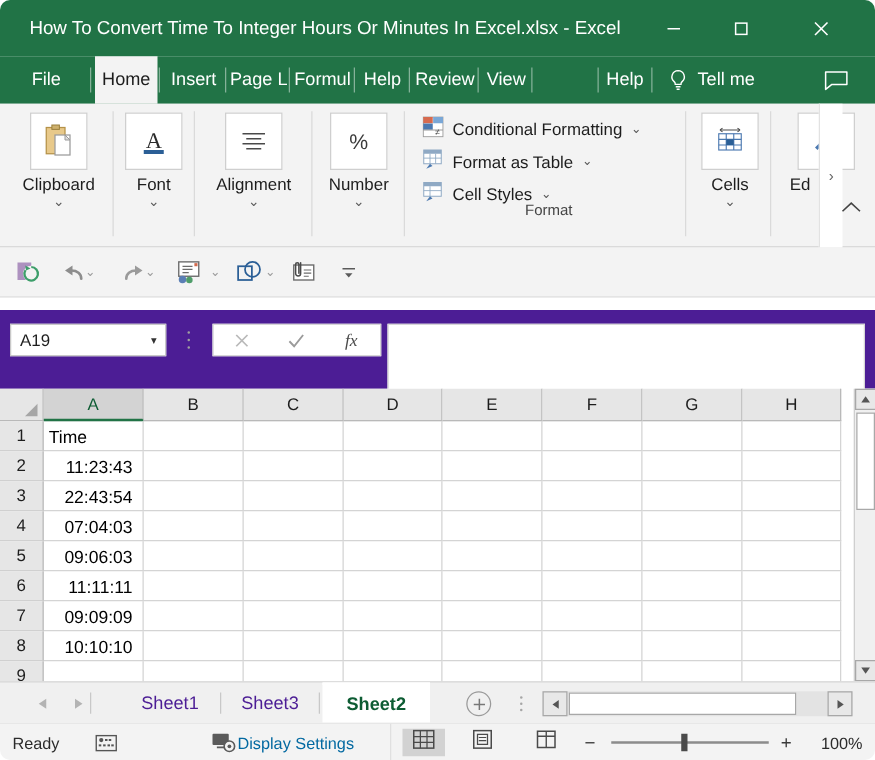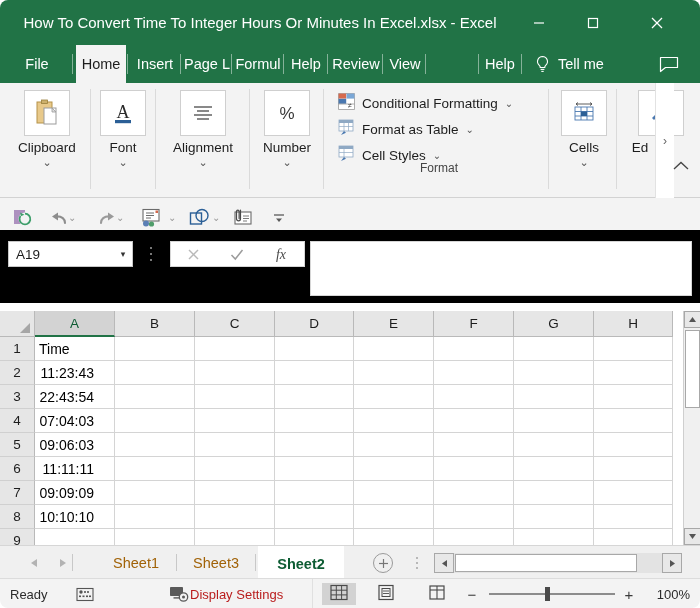--- a/index.html
+++ b/index.html
@@ -121,22 +121,22 @@
     background: #f3f3f3; border-bottom: 1px solid #e0e0e0;
   }
   .qat-item {
     position: absolute; top: 7px; height: 26px;
     display: flex; align-items: center; justify-content: center;
   }
   .qat-caret { position: absolute; top: 14px; font-size: 10px; color: #9a9a9a; }
 
   
   .fbar {
-    position: absolute; top: 230px; left: 0; width: 700px; height: 73px;
-    background: #000000;
+    position: absolute; top: 248px; left: 0; width: 700px; height: 73px;
+    background: #4c1d95;
   }
   .namebox {
     position: absolute; left: 8px; top: 11px; width: 125px; height: 26px;
     background: #fff; border: 1px solid #c8c8c8;
     display: flex; align-items: center;
   }
   .namebox-text {
     flex: 1; padding-left: 7px; font-size: 13.5px; color: #1d1d1d;
   }
   .namebox-caret { width: 18px; text-align: center; font-size: 9px; color: #333; }
@@ -189,21 +189,21 @@
     display: flex; align-items: center; justify-content: center;
     font-size: 13.5px; color: #1d1d1d;
   }
   .cell {
     position: absolute; height: 24px;
     border-right: 1px solid #d4d4d4; border-bottom: 1px solid #d4d4d4;
     display: flex; align-items: center;
     font-size: 14px; color: #000; overflow: hidden; white-space: nowrap;
   }
   .cell.left { justify-content: flex-start; padding-left: 4px; }
-  .cell.right { justify-content: flex-end; padding-right: 20px; }
+  .cell.right { justify-content: flex-end; padding-right: 8px; }
 
   .vscroll {
     position: absolute; right: 0; top: 0; width: 17px; height: 234px;
     background: #f0f0f0; border-left: 1px solid #cfcfcf;
   }
   .vs-btn {
     position: absolute; left: 0; width: 17px; height: 17px;
     background: #e8e8e8; border: 1px solid #a8a8a8;
     display: flex; align-items: center; justify-content: center;
   }
@@ -223,21 +223,21 @@
     position: absolute; top: 8px; width: 22px; height: 18px;
     display: flex; align-items: center; justify-content: center;
     color: #b0b0b0; font-size: 10px;
   }
   .nav-divider {
     position: absolute; left: 72px; top: 8px; width: 1px; height: 17px; background: #c8c8c8;
   }
   .stab {
     position: absolute; top: 0; height: 33px;
     display: flex; align-items: center; justify-content: center;
-    font-size: 14.5px; color: #a16207; white-space: nowrap;
+    font-size: 14.5px; color: #4c1d95; white-space: nowrap;
   }
   .stab.active {
     background: #fff; color: #0d5c33; font-weight: bold;
     border-top: 2px solid #fff;
   }
   .stab-sep {
     position: absolute; top: 8px; width: 1px; height: 17px; background: #c8c8c8;
   }
   .addsheet {
     position: absolute; left: 373px; top: 7px; width: 20px; height: 20px;
@@ -275,21 +275,21 @@
   .status-text {
     position: absolute; left: 10px; top: 0; height: 30px;
     display: flex; align-items: center; font-size: 13px; color: #2b2b2b;
   }
   .status-ic {
     position: absolute; top: 0; height: 30px;
     display: flex; align-items: center; justify-content: center;
   }
   .disp-text {
     position: absolute; left: 190px; top: 0; height: 30px;
-    display: flex; align-items: center; font-size: 13px; color: #b91c1c;
+    display: flex; align-items: center; font-size: 13px; color: #0369a1;
   }
   .viewbtn {
     position: absolute; top: 4px; width: 34px; height: 22px;
     display: flex; align-items: center; justify-content: center;
   }
   .viewbtn.on { background: #d2d2d2; }
   .zoom-minus, .zoom-plus {
     position: absolute; top: 0; height: 30px; width: 18px;
     display: flex; align-items: center; justify-content: center;
     font-size: 15px; color: #3a3a3a;

